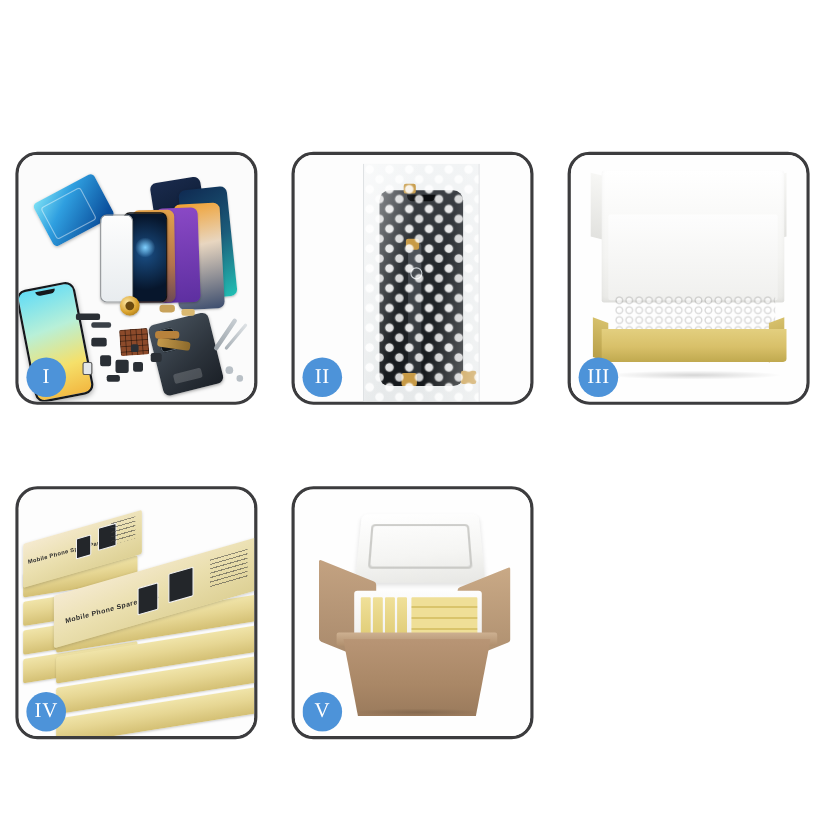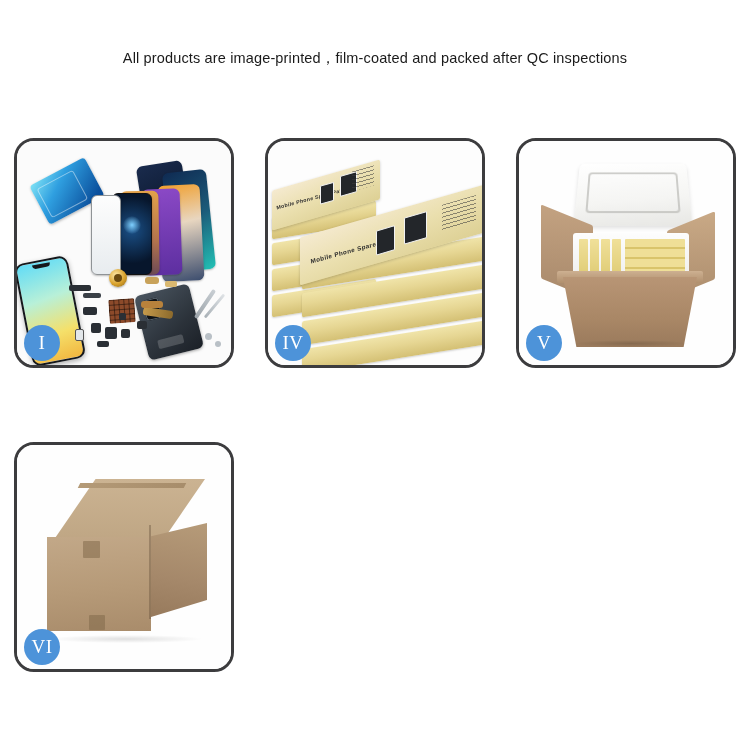--- a/index.html
+++ b/index.html
@@ -467,21 +467,20 @@
     position:absolute; left: 34px; bottom: 26px; width: 150px; height: 8px;
     background: radial-gradient(ellipse at 50% 50%, rgba(0,0,0,.12), rgba(0,0,0,0) 72%);
   }
 </style>
 </head>
 <body>
 
 <div id="page">
 
   <div class="header">
-    <div class="subtitle">All products are image-printed，film-coated and packed after QC inspections</div>
   </div>
 
   <div class="grid">
 
     <div class="panel">
       <div class="panel-inner p1">
         <div class="blue-film"></div>
         <div class="ph ph-a"></div>
         <div class="ph ph-b"></div>
         <div class="ph ph-c"></div>
@@ -508,21 +507,51 @@
         <div class="part pt10"></div>
         <div class="part pt11"></div>
         <div class="part pt12"></div>
         <div class="part pt13"></div>
         <div class="part pt14"></div>
         <div class="part pt15"></div>
       </div>
       <div class="badge">I</div>
     </div>
 
-
+    <div class="panel">
+      <div class="panel-inner p2">
+        <div class="bubble-bag">
+          <div class="bb-screen"></div>
+          <div class="bb-flex"></div>
+          <div class="bb-ring"></div>
+          <div class="bb-conn bbc1"></div>
+          <div class="bb-conn bbc2"></div>
+          <div class="bb-conn bbc3"></div>
+          <div class="bb-conn bbc4"></div>
+          <div class="bubbles"></div>
+          <div class="bag-sheen"></div>
+        </div>
+      </div>
+      <div class="badge">II</div>
+    </div>
+
+    <div class="panel">
+      <div class="panel-inner p3">
+        <div class="b3-lidL"></div>
+        <div class="b3-lidR"></div>
+        <div class="b3-lid"></div>
+        <div class="b3-foam"></div>
+        <div class="b3-wrap"></div>
+        <div class="b3-endL"></div>
+        <div class="b3-endR"></div>
+        <div class="b3-front"></div>
+        <div class="b3-shadow"></div>
+      </div>
+      <div class="badge">III</div>
+    </div>
 
     <div class="panel">
       <div class="panel-inner p4">
         <div class="stack">
           <div class="sbox sb-l1"></div>
           <div class="sbox sb-l2"></div>
           <div class="sbox sb-l3"></div>
           <div class="sbox sb-l4"></div>
           <div class="lid lid-back">
             <div class="lid-label">Mobile Phone Spare Parts</div>
@@ -556,28 +585,15 @@
         <div class="v-yellow vy3"></div>
         <div class="v-yellow vy4"></div>
         <div class="v-flat"></div>
         <div class="v-carton-rim"></div>
         <div class="v-carton"></div>
         <div class="v-shadow"></div>
       </div>
       <div class="badge">V</div>
     </div>
 
-    <div class="panel">
-      <div class="panel-inner p6">
-        <div class="c-top"></div>
-        <div class="c-top-seam"></div>
-        <div class="c-side"></div>
-        <div class="c-front"></div>
-        <div class="c-edge"></div>
-        <div class="c-tape c-tape1"></div>
-        <div class="c-tape c-tape2"></div>
-        <div class="c-shadow"></div>
-      </div>
-      <div class="badge">VI</div>
-    </div>
 
   </div>
 </div>
 
 </body></html>

